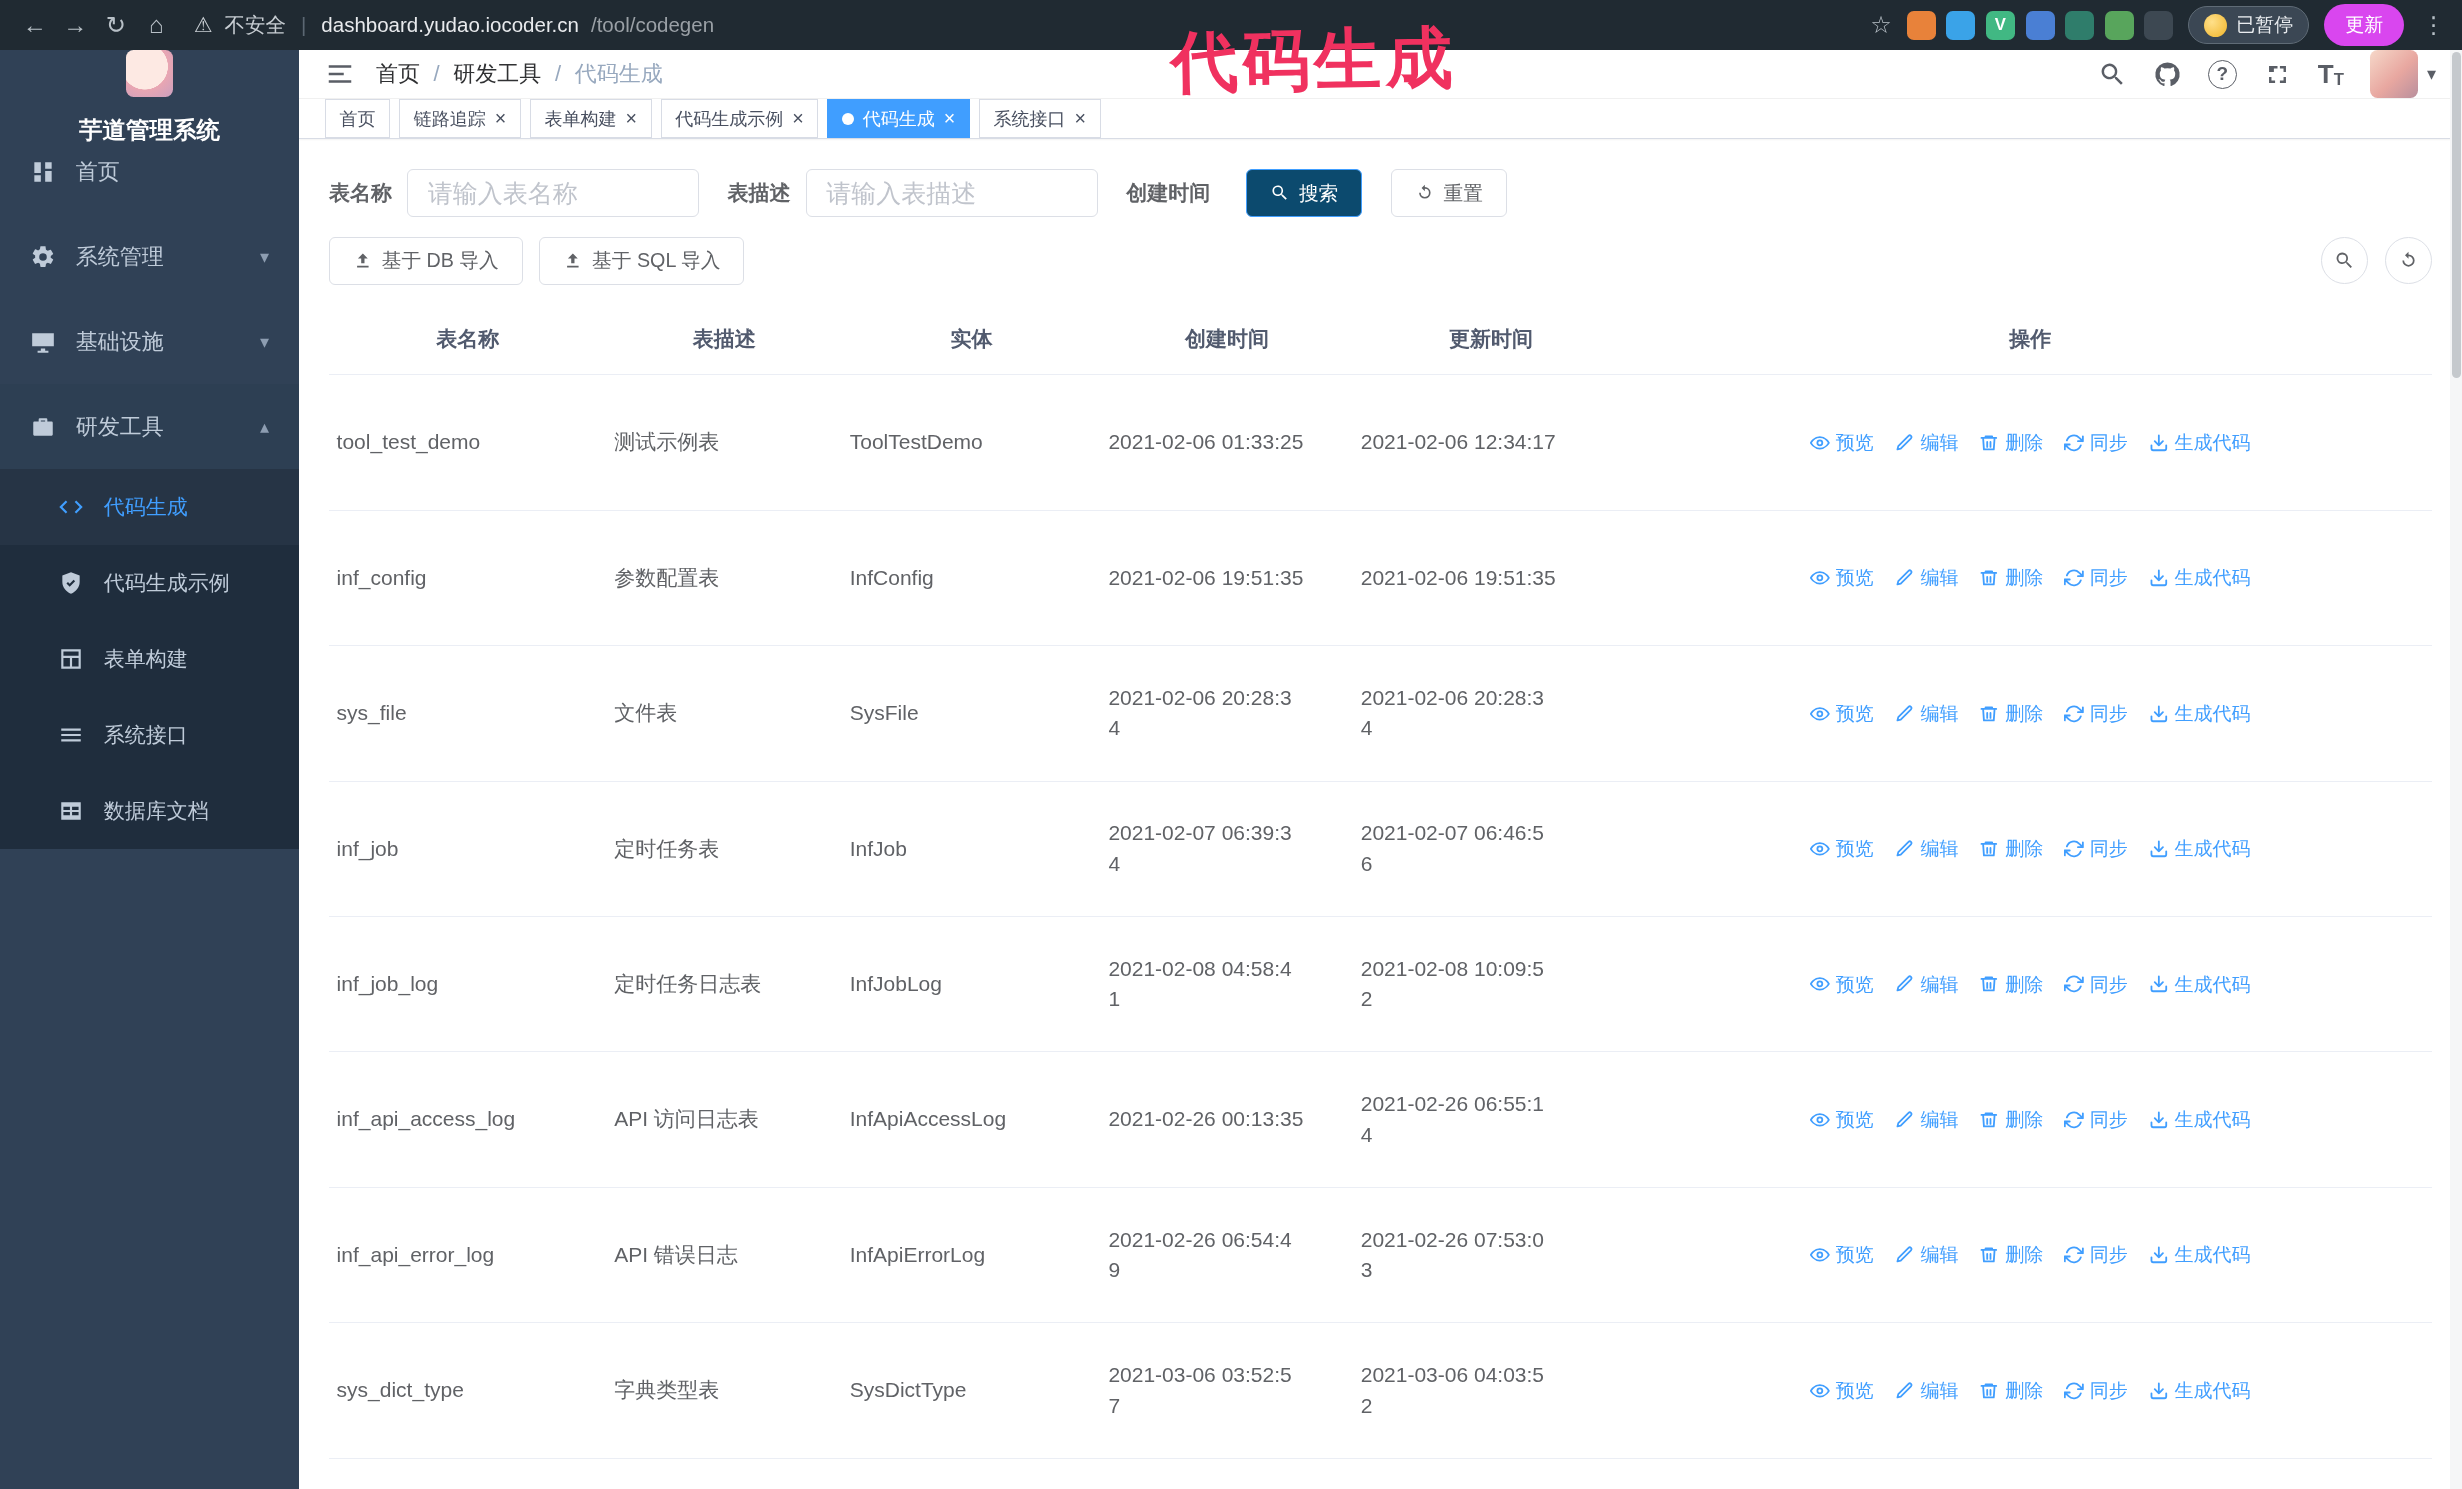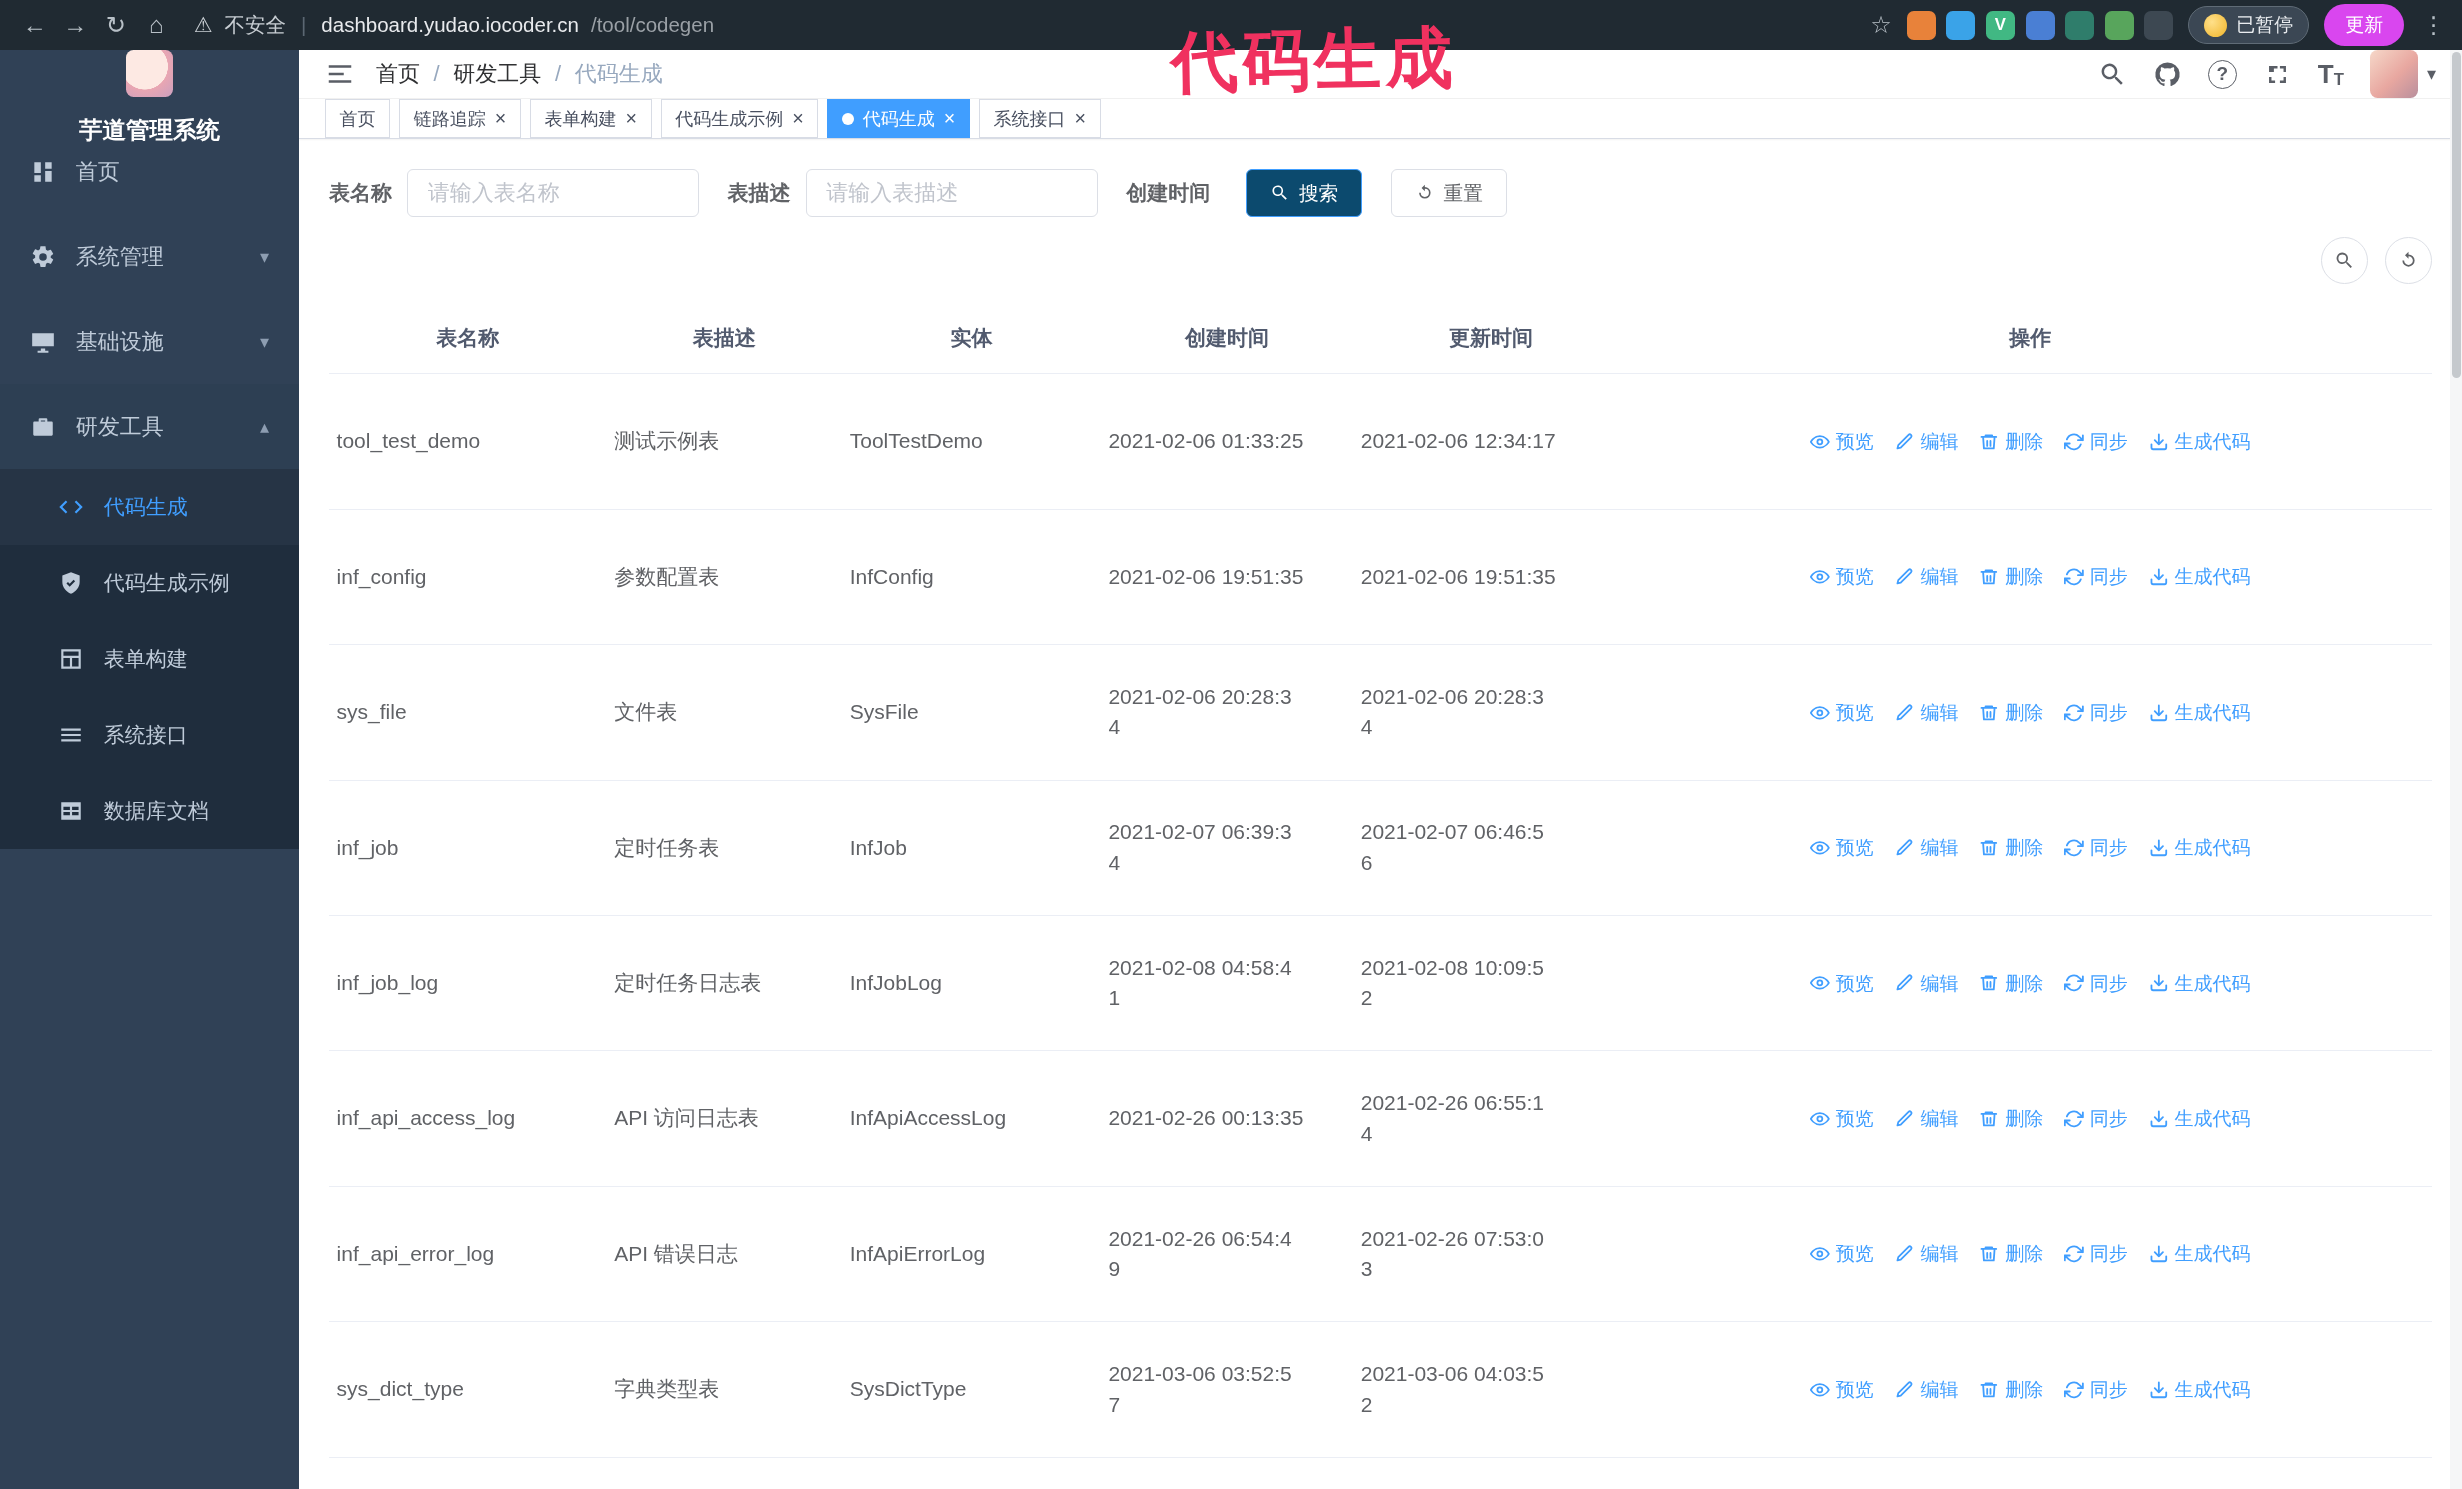--- a/index.html
+++ b/index.html
@@ -62,21 +62,21 @@
   .tag { height:39px; display:inline-flex; align-items:center; gap:9px; padding:0 13.6px; border:0.8px solid #d8dce5; background:#fff; color:#495060; font-size:18px; cursor:pointer; white-space:nowrap; }
   .tag .dot { width:12px; height:12px; border-radius:50%; background:#fff; }
   .tag-close { font-size:19.7px; line-height:1; color:inherit; }
   .tag.active { background:#409eff; border-color:#409eff; color:#fff; }
 
   
   .content { flex:1; padding:30px 30px 0 30px; position:relative; min-width:0; }
   .filters { display:flex; align-items:center; gap:15px; margin-bottom:19.7px; flex-wrap:nowrap; }
   .f-label { font-weight:700; color:#606266; font-size:21px; white-space:nowrap; }
   .f-label + * { margin-right:13.6px; }
-  .text-input { height:48px; width:292px; border:0.8px solid #dcdfe6; border-radius:6px; padding:0 19.7px; font-size:22px; color:#606266; outline:none; font-family:Liberation Serif, serif; }
+  .text-input { height:48px; width:292px; border:0.8px solid #dcdfe6; border-radius:6px; padding:0 19.7px; font-size:25px; color:#606266; outline:none; font-family:Liberation Sans, sans-serif; }
   .text-input::placeholder { color:#c0c4cc; }
   .date-range { width:373px; height:48px; border:0.8px solid #dcdfe6; border-radius:6px; display:flex; align-items:center; gap:13.6px; padding:0 15px; color:#c0c4cc; font-size:19.7px; cursor:pointer; }
   .date-range .cal { width:21px; height:21px; fill:#c0c4cc; flex:0 0 21px; }
   .date-range .sep { color:#606266; }
   .btn { height:48px; display:inline-flex; align-items:center; gap:9px; padding:0 23px; border:0.8px solid #dcdfe6; background:#fff; border-radius:6px; font-size:19.7px; color:#606266; cursor:pointer; font-family:inherit; white-space:nowrap; }
   .btn svg { width:19.7px; height:19.7px; }
   .btn-primary { background:#0c4a6e; border-color:#409eff; color:#fff;margin-left:21px; }
   .stroke-ic { fill:none; stroke:currentColor; stroke-width:2.2; stroke-linecap:round; stroke-linejoin:round; }
   .fill-ic { fill:currentColor; }
 
@@ -286,20 +286,34 @@
           </button>
           <button class="btn">
             <svg class="fill-ic" viewBox="0 0 24 24">
                 <path d="M12 5V2L8 6l4 4V7a5 5 0 11-5 5H5a7 7 0 107-7z"></path>
               </svg>
             <span>重置</span>
           </button>
         </div>
 
         <div class="toolbar">
+          <div class="toolbar-left">
+            <button class="btn">
+              <svg class="fill-ic" viewBox="0 0 24 24">
+                  <path d="M12 3l6 6h-4v6h-4V9H6l6-6zM5 18h14v2H5v-2z"></path>
+                </svg>
+              <span>基于 DB 导入</span>
+            </button>
+            <button class="btn">
+              <svg class="fill-ic" viewBox="0 0 24 24">
+                  <path d="M12 3l6 6h-4v6h-4V9H6l6-6zM5 18h14v2H5v-2z"></path>
+                </svg>
+              <span>基于 SQL 导入</span>
+            </button>
+          </div>
           <div class="toolbar-right">
             <button class="circle-btn">
               <svg class="fill-ic" viewBox="0 0 24 24">
                   <path d="M15.5 14h-.8l-.3-.3a6.5 6.5 0 10-.7.7l.3.3v.8l5 5 1.5-1.5-5-5zm-6 0a4.5 4.5 0 110-9 4.5 4.5 0 010 9z"></path>
                 </svg>
             </button>
             <button class="circle-btn">
               <svg class="fill-ic" viewBox="0 0 24 24">
                   <path d="M12 5V2L8 6l4 4V7a5 5 0 11-5 5H5a7 7 0 107-7z"></path>
                 </svg>

